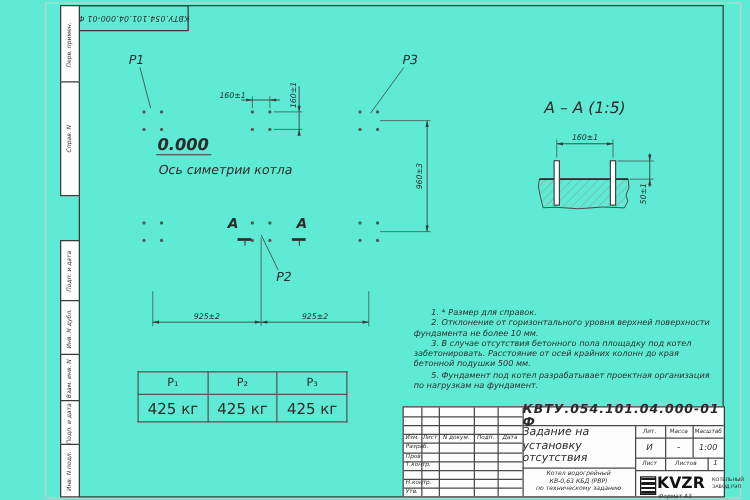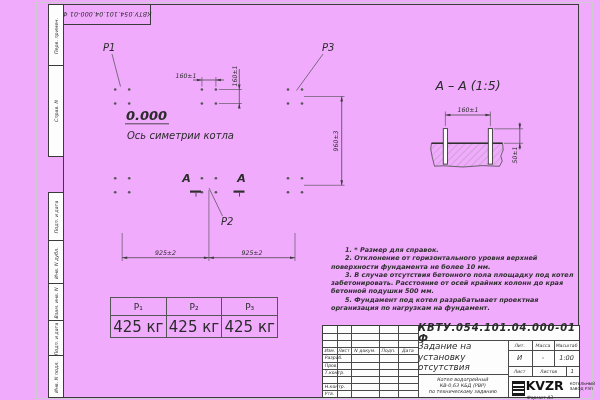--- a/index.html
+++ b/index.html
@@ -1,35 +1,35 @@
 <!DOCTYPE html>
 <html><head>
 <meta charset="utf-8">
 <style>
   html,body{margin:0;padding:0;background:#fff;}
-  #canvas{position:relative;width:600px;height:400px;background:#f0abfc;overflow:hidden;
+  #canvas{position:relative;width:600px;height:400px;background:#5eead4;overflow:hidden;
           font-family:"DejaVu Sans",sans-serif;color:#2b2b2b;outline:1px solid #ddd;}
   .abs{position:absolute;}
   .hl{position:absolute;background:#3a3a3a;height:1px;}
   .vl{position:absolute;background:#3a3a3a;width:1px;}
   .sheet-edge{position:absolute;left:36px;top:2px;width:555px;height:395px;border:1px solid #cccccc;}
   .frame{position:absolute;left:63px;top:4px;width:514px;height:392px;border:1.3px solid #3a3a3a;}
   .mcell{position:absolute;left:48px;width:14px;border:1px solid #3a3a3a;background:#fdfdfd;}
   .mcell span{position:absolute;left:50%;top:50%;transform:translate(-50%,-50%) rotate(-90deg);
               white-space:nowrap;font-size:4.8px;font-style:italic;color:#333;}
   .topbox{position:absolute;left:63px;top:4px;width:86px;height:19px;border:1px solid #3a3a3a;
           display:flex;align-items:center;justify-content:center;}
   .topbox span{transform:rotate(180deg);font-size:6.2px;font-style:italic;white-space:nowrap;letter-spacing:.2px;}
   .notes{position:absolute;left:331px;top:246px;width:246px;font-size:6.5px;font-style:italic;
          line-height:8.3px;color:#2f2f2f;}
-  .notes div{text-indent:14px;font-weight:bold;}
+  .notes div{text-indent:14px;}
   table.loads{position:absolute;left:110px;top:297px;width:168px;height:40px;border-collapse:collapse;}
   table.loads td{border:1px solid #555;text-align:center;padding:0;}
   table.loads .hrow td{height:17px;font-size:9px;}
-  table.loads .vrow td{height:21px;font-size:15px;}
+  table.loads .vrow td{height:21px;font-size:12px;}
   .tb{position:absolute;left:321.7px;top:325px;width:256.3px;height:71px;border:1.2px solid #3a3a3a;background:#fdfdfd;}
   .tb .hl,.tb .vl{background:#4a4a4a;}
   .cell{position:absolute;display:flex;align-items:center;justify-content:center;
         font-size:4.6px;font-style:italic;color:#2f2f2f;overflow:hidden;}
   .cell.left{justify-content:flex-start;padding-left:2px;}
   .docnum{position:absolute;left:95.3px;top:0;width:161px;height:14px;display:flex;align-items:center;
           justify-content:center;font-size:10px;font-weight:bold;font-style:italic;letter-spacing:.8px;}
   .ttl{position:absolute;left:95.3px;top:15px;width:89.7px;text-align:left;
        font-size:8.8px;font-style:italic;line-height:10.5px;}
   .subttl{position:absolute;left:95.3px;top:49.5px;width:89.7px;text-align:center;

